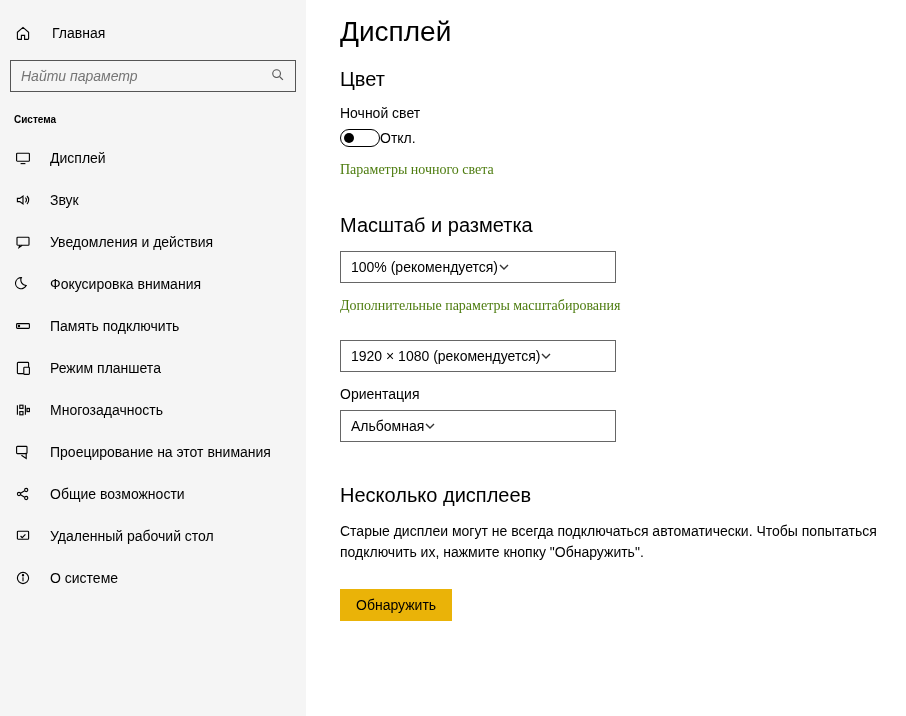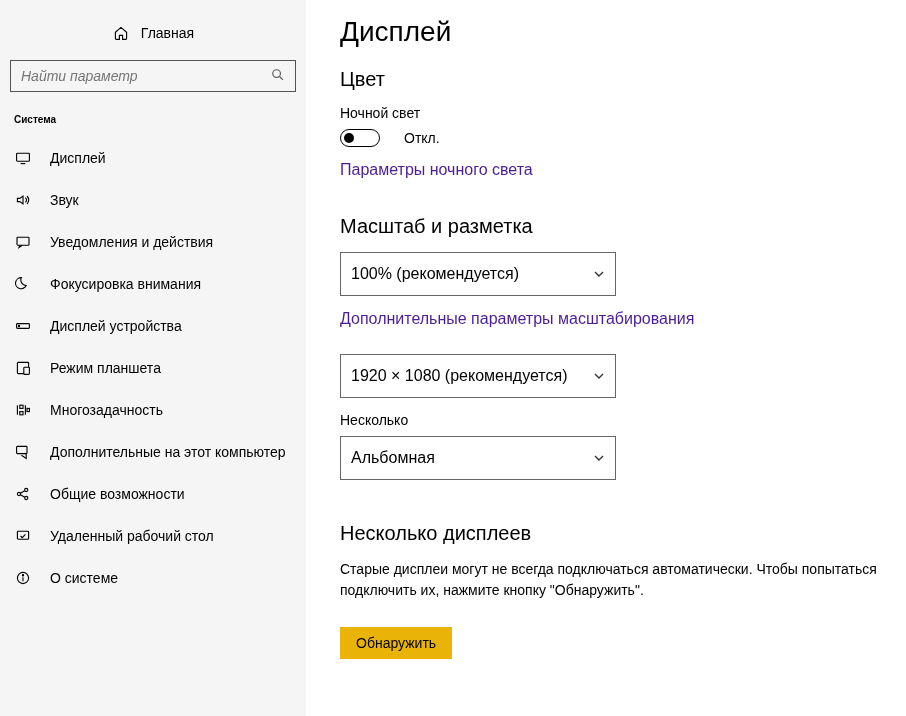--- a/index.html
+++ b/index.html
@@ -17,22 +17,21 @@
     width: 306px;
     background: #f5f5f5;
     padding-top: 16px;
     height: 100%;
   }
   .home-link {
     display: flex;
     align-items: center;
     padding: 8px 14px;
     cursor: pointer;
-    gap: 11px;
-    justify-content: center;
+    gap: 20px;
   }
   .home-link .icon { width: 18px; height: 18px; display:flex; align-items:center; justify-content:center;}
   .searchbox {
     margin: 10px 10px 18px 10px;
     border: 1px solid #555;
     height: 32px;
     display: flex;
     align-items: center;
     padding: 0 8px 0 10px;
     background: #f5f5f5;
@@ -62,49 +61,49 @@
   }
   .nav-item .icon { width: 18px; height: 18px; display:flex; align-items:center; justify-content:center; color:#000;}
   .main {
     flex: 1;
     padding: 16px 24px 24px 34px;
     overflow-y: auto;
   }
   h1 { font-size: 28px; font-weight: 400; margin-bottom: 20px; }
   h2 { font-size: 20px; font-weight: 400; margin: 10px 0 14px 0; }
   .label { font-size: 14px; margin-bottom: 8px; }
-  .toggle-row { display: flex; align-items: center; gap: 24px; margin-bottom: 14px; }
+  .toggle-row { display: flex; align-items: center; gap: 0; margin-bottom: 14px; }
   .toggle {
     width: 40px; height: 18px;
     border: 1px solid #000;
     border-radius: 10px;
     position: relative;
     cursor: pointer;
     background: #fff;
   }
   .toggle::after {
     content: "";
     position: absolute;
     left: 3px; top: 3px;
     width: 10px; height: 10px;
     background: #000;
     border-radius: 50%;
   }
-  .link { color: #4c1d95; cursor: pointer; font-size: 16px; margin-bottom: 8px; display:inline-block; }
+  .link { color: #4d7c0f; cursor: pointer; font-size: 14px; margin-bottom: 8px; display:inline-block;font-family:Liberation Serif, serif; }
   .select {
     width: 276px;
-    height: 44px;
+    height: 32px;
     border: 1px solid #666;
     display: flex;
     align-items: center;
-    justify-content: space-between;
+    justify-content: flex-start;
     padding: 0 10px;
     cursor: pointer;
     margin-bottom: 14px;
-    font-size: 16px;
+    font-size: 14px;
   }
   .select .chev { width:12px; height:12px; }
   .button {
     background: #eab308;
     border: none;
     padding: 8px 16px;
     font-size: 14px;
     cursor: pointer;
     margin-top: 6px;
   }
@@ -173,21 +172,21 @@
       </span>
     <span>Фокусировка внимания</span>
   </div>
   <div class="nav-item">
     <span class="icon">
         <svg viewBox="0 0 20 20" width="16" height="16" fill="none" stroke="#000" stroke-width="1.4">
           <rect x="2" y="7" width="16" height="6" rx="1"></rect>
           <circle cx="5" cy="10" r="0.8" fill="#000"></circle>
         </svg>
       </span>
-    <span>Дисплей устройства</span>
+    <span>Память подключить</span>
   </div>
   <div class="nav-item">
     <span class="icon">
         <svg viewBox="0 0 20 20" width="16" height="16" fill="none" stroke="#000" stroke-width="1.4">
           <rect x="3" y="3" width="14" height="14" rx="1"></rect>
           <rect x="11" y="9" width="7" height="9" rx="1" fill="#f5f5f5"></rect>
         </svg>
       </span>
     <span>Режим планшета</span>
   </div>
@@ -203,21 +202,21 @@
       </span>
     <span>Многозадачность</span>
   </div>
   <div class="nav-item">
     <span class="icon">
         <svg viewBox="0 0 20 20" width="16" height="16" fill="none" stroke="#000" stroke-width="1.4">
           <rect x="2" y="3" width="13" height="9" rx="1"></rect>
           <path d="M8 14l6 4v-7"></path>
         </svg>
       </span>
-    <span>Дополнительные на этот компьютер</span>
+    <span>Проецирование на этот внимания</span>
   </div>
   <div class="nav-item">
     <span class="icon">
         <svg viewBox="0 0 20 20" width="16" height="16" fill="none" stroke="#000" stroke-width="1.4">
           <circle cx="5" cy="10" r="2"></circle>
           <circle cx="14" cy="5" r="2"></circle>
           <circle cx="14" cy="15" r="2"></circle>
           <line x1="7" y1="9" x2="12" y2="6"></line>
           <line x1="7" y1="11" x2="12" y2="14"></line>
         </svg>
@@ -271,21 +270,21 @@
   <div class="spacer"></div>
   <div class="select">
     <span>1920 × 1080 (рекомендуется)</span>
     <span class="chev">
         <svg viewBox="0 0 12 12" width="12" height="12" fill="none" stroke="#333" stroke-width="1.4">
           <path d="M2 4l4 4 4-4"></path>
         </svg>
       </span>
   </div>
 
-  <div class="label">Несколько</div>
+  <div class="label">Ориентация</div>
   <div class="select">
     <span>Альбомная</span>
     <span class="chev">
         <svg viewBox="0 0 12 12" width="12" height="12" fill="none" stroke="#333" stroke-width="1.4">
           <path d="M2 4l4 4 4-4"></path>
         </svg>
       </span>
   </div>
 
   <div class="spacer"></div>

